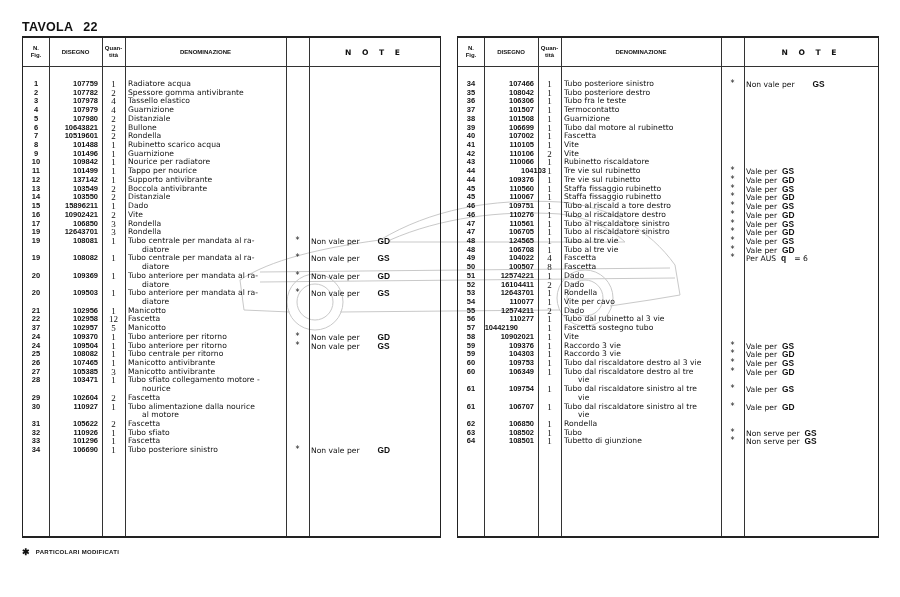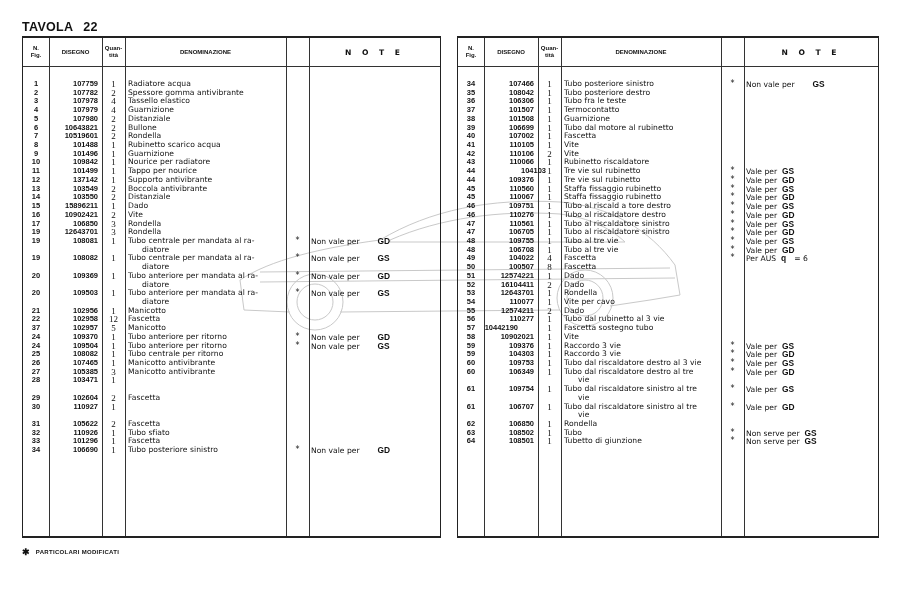--- a/index.html
+++ b/index.html
@@ -303,35 +303,37 @@
         <span class="c dis" style="left:26px;width:49px">105385</span>
         <span class="c qty" style="left:79px;width:23px">3</span>
         <span class="c den" style="left:105px"><span>Manicotto antivibrante</span></span>
         <span class="c star" style="left:263px;width:23px"></span>
         <span class="c note" style="left:288px"><span></span><b style="margin-left: 5px;"></b></span>
       </div>
       <div class="row tall">
         <span class="c fig" style="left:0;width:26px">28</span>
         <span class="c dis" style="left:26px;width:49px">103471</span>
         <span class="c qty" style="left:79px;width:23px">1</span>
+        <span class="c den" style="left:105px"><span>Tubo sfiato collegamento motore -</span><span class="cont">nourice</span></span>
         <span class="c star" style="left:263px;width:23px"></span>
         <span class="c note" style="left:288px"><span></span><b style="margin-left: 5px;"></b></span>
       </div>
       <div class="row">
         <span class="c fig" style="left:0;width:26px">29</span>
         <span class="c dis" style="left:26px;width:49px">102604</span>
         <span class="c qty" style="left:79px;width:23px">2</span>
         <span class="c den" style="left:105px"><span>Fascetta</span></span>
         <span class="c star" style="left:263px;width:23px"></span>
         <span class="c note" style="left:288px"><span></span><b style="margin-left: 5px;"></b></span>
       </div>
       <div class="row tall">
         <span class="c fig" style="left:0;width:26px">30</span>
         <span class="c dis" style="left:26px;width:49px">110927</span>
         <span class="c qty" style="left:79px;width:23px">1</span>
+        <span class="c den" style="left:105px"><span>Tubo alimentazione dalla nourice</span><span class="cont">al motore</span></span>
         <span class="c star" style="left:263px;width:23px"></span>
         <span class="c note" style="left:288px"><span></span><b style="margin-left: 5px;"></b></span>
       </div>
       <div class="row">
         <span class="c fig" style="left:0;width:26px">31</span>
         <span class="c dis" style="left:26px;width:49px">105622</span>
         <span class="c qty" style="left:79px;width:23px">2</span>
         <span class="c den" style="left:105px"><span>Fascetta</span></span>
         <span class="c star" style="left:263px;width:23px"></span>
         <span class="c note" style="left:288px"><span></span><b style="margin-left: 5px;"></b></span>
@@ -517,21 +519,21 @@
       <div class="row">
         <span class="c fig" style="left:0;width:26px">47</span>
         <span class="c dis" style="left:26px;width:50px">106705</span>
         <span class="c qty" style="left:80px;width:23px">1</span>
         <span class="c den" style="left:106px"><span>Tubo al riscaldatore sinistro</span></span>
         <span class="c star" style="left:263px;width:23px">*</span>
         <span class="c note" style="left:288px"><span>Vale per</span><b style="margin-left: 5px;">GD</b></span>
       </div>
       <div class="row">
         <span class="c fig" style="left:0;width:26px">48</span>
-        <span class="c dis" style="left:26px;width:50px">109755</span>
+        <span class="c dis" style="left:26px;width:50px">124565</span>
         <span class="c qty" style="left:80px;width:23px">1</span>
         <span class="c den" style="left:106px"><span>Tubo al tre vie</span></span>
         <span class="c star" style="left:263px;width:23px">*</span>
         <span class="c note" style="left:288px"><span>Vale per</span><b style="margin-left: 5px;">GS</b></span>
       </div>
       <div class="row">
         <span class="c fig" style="left:0;width:26px">48</span>
         <span class="c dis" style="left:26px;width:50px">106708</span>
         <span class="c qty" style="left:80px;width:23px">1</span>
         <span class="c den" style="left:106px"><span>Tubo al tre vie</span></span>

